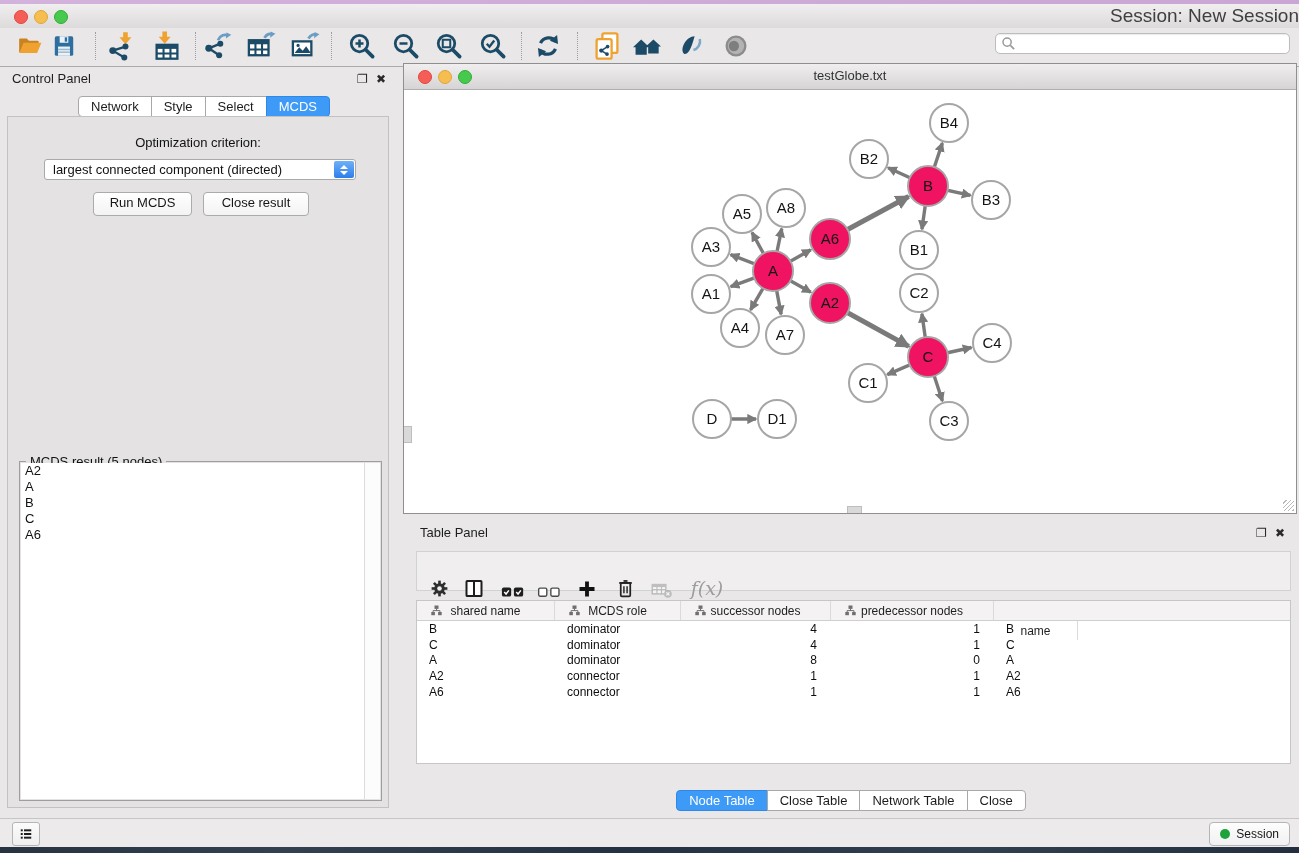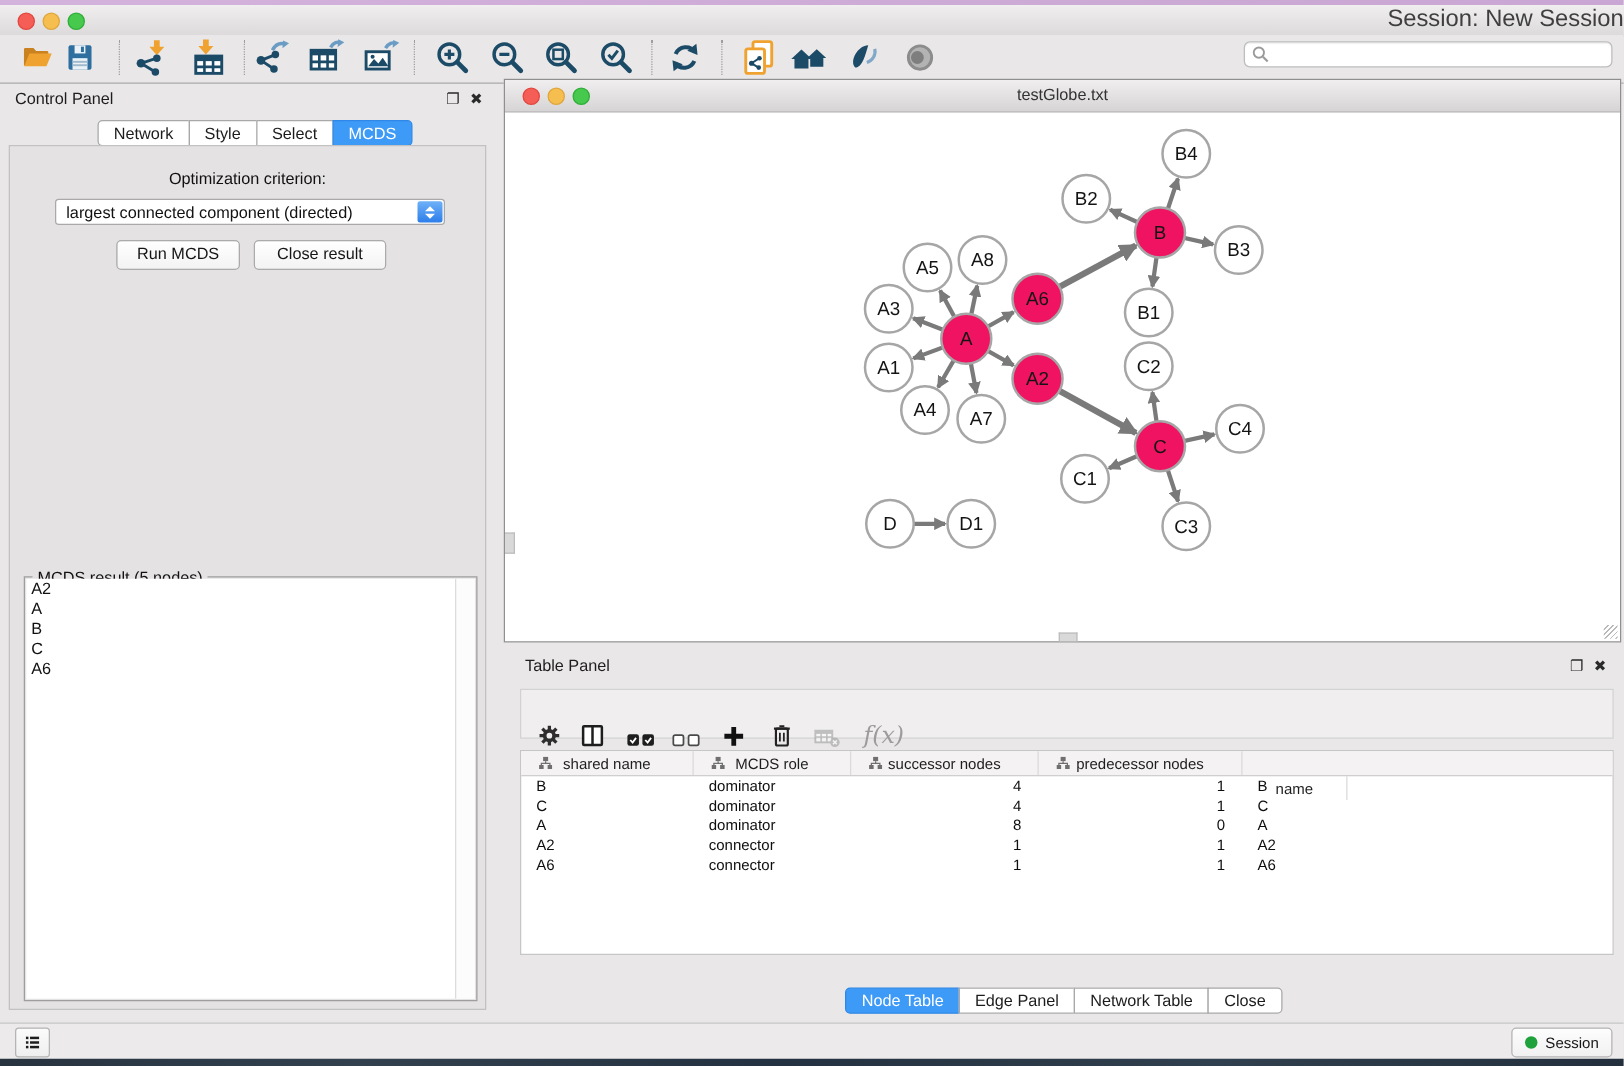--- a/index.html
+++ b/index.html
@@ -547,21 +547,21 @@
         <div class="td al" style="width: 126px;">connector</div>
         <div class="td ar" style="width: 150px;">1</div>
         <div class="td ar" style="width: 163px;">1</div>
         <div class="td al" style="width: 84px;">A6</div>
       </div>
     </div>
 </div>
 
 <div class="abs tabsrow">
     <div class="seg-tab active">Node Table</div>
-    <div class="seg-tab">Edge Panel</div>
+    <div class="seg-tab">Close Table</div>
     <div class="seg-tab">Network Table</div>
     <div class="seg-tab">Close</div>
   </div>
 
 <div class="abs footer">
   <div style="position:absolute;left:12px;top:3px;width:26px;height:22px;background:linear-gradient(#FBFBFB,#EFEFEF);border:1px solid #B5B5B5;border-radius:3px;display:flex;align-items:center;justify-content:center">
     <svg width="16" height="14" viewBox="0 0 24 24">
         <g fill="#1E1E1E">
           <rect x="3" y="4" width="3.4" height="3.4"></rect>
           <rect x="8.6" y="4" width="12.4" height="3.4"></rect>

